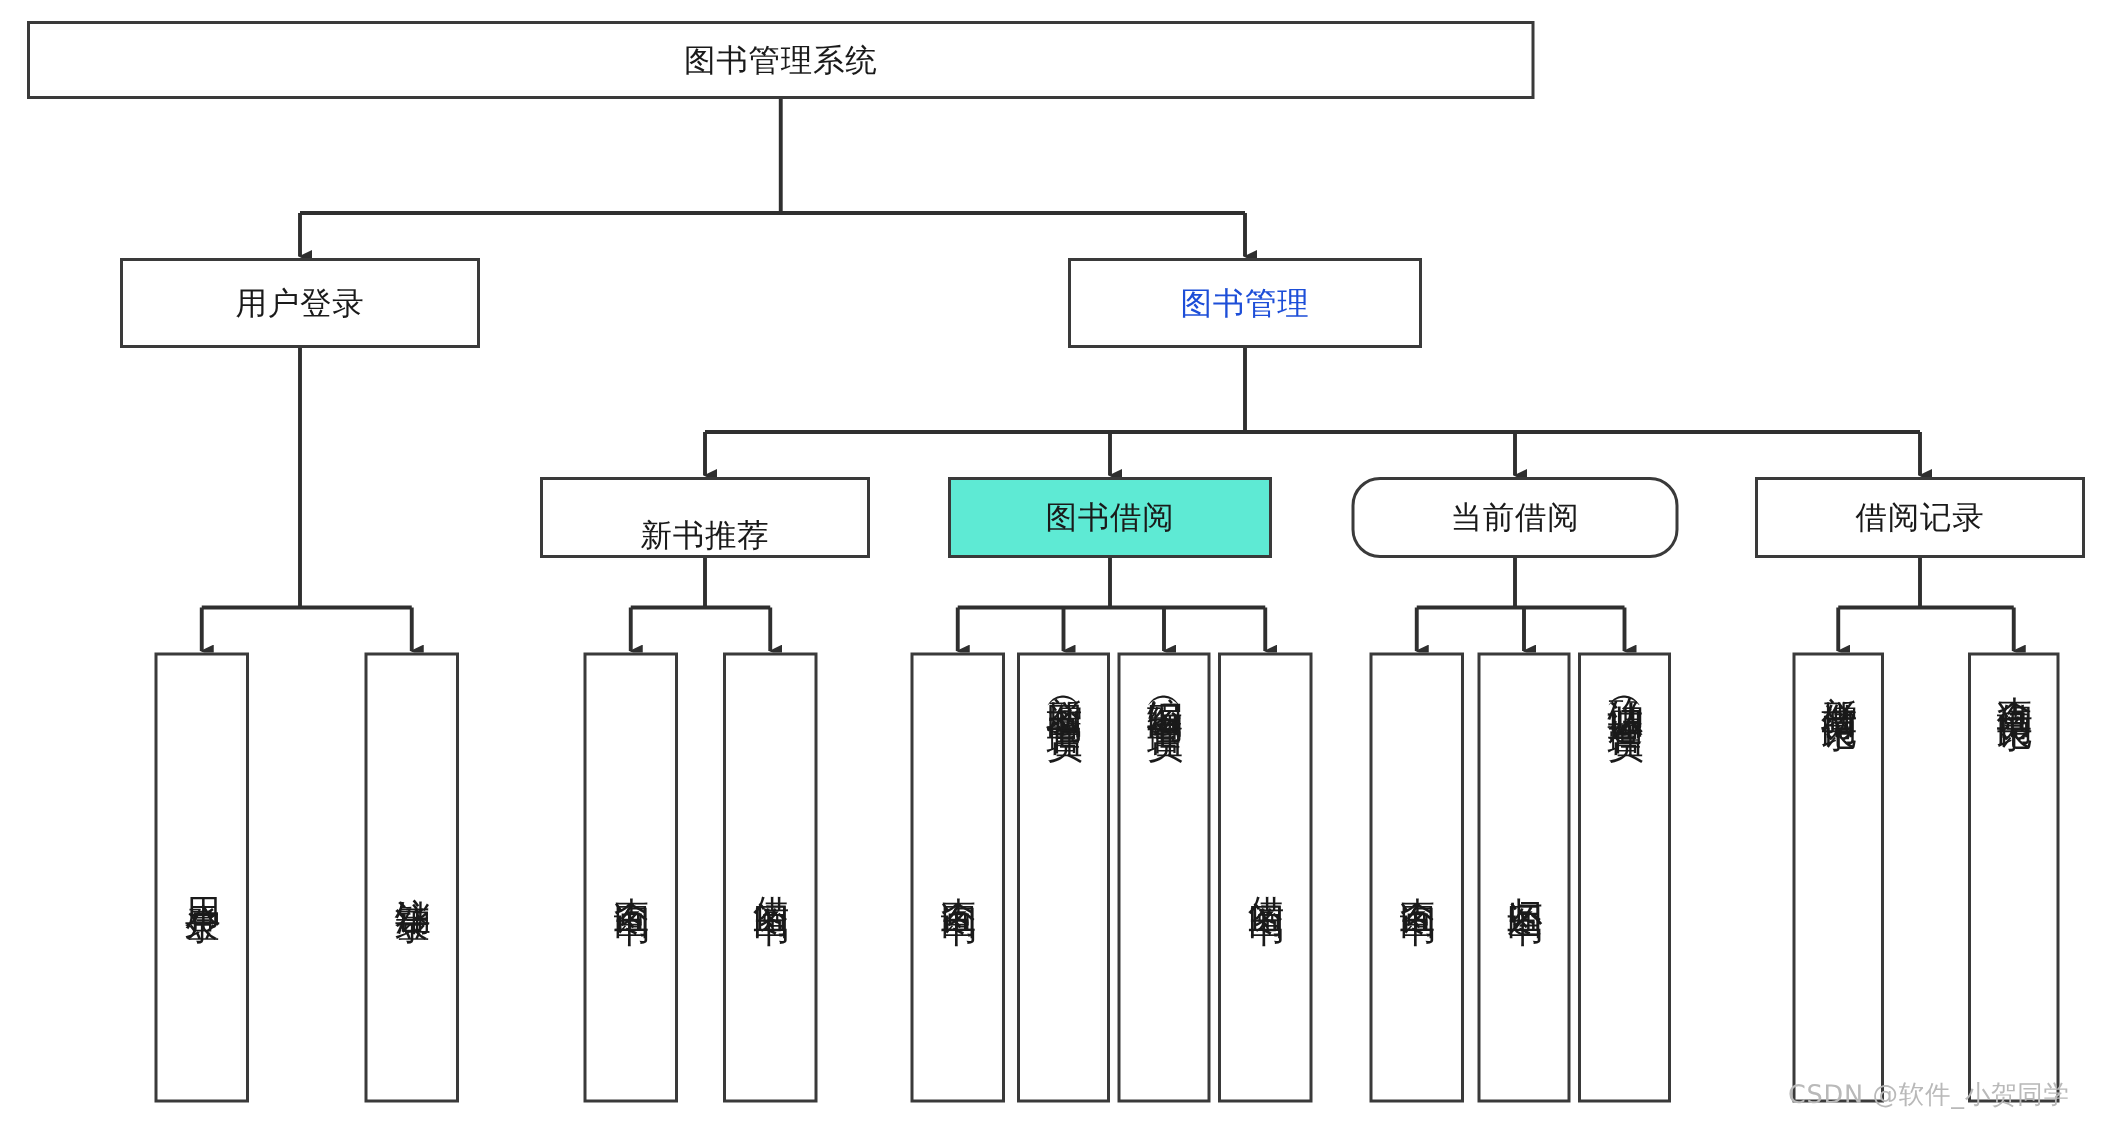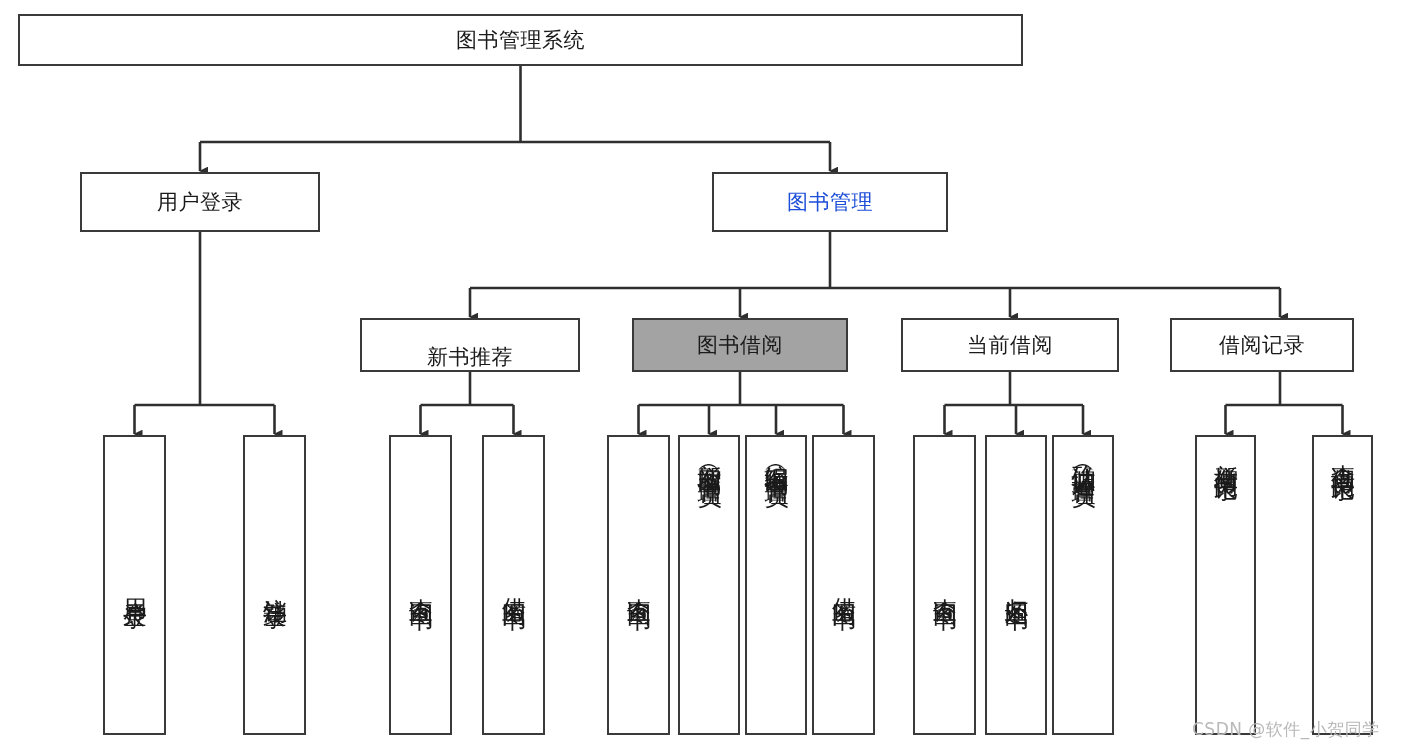--- a/index.html
+++ b/index.html
@@ -124,27 +124,27 @@
       </div>
       <div class="node horiz" style="left: 80px; top: 172px; width: 240px; height: 60px; border-color: rgb(58, 58, 58); background: rgb(255, 255, 255); color: rgb(26, 26, 26);">
         <span class="label">用户登录</span>
       </div>
       <div class="node horiz" style="left: 712px; top: 172px; width: 236px; height: 60px; border-color: rgb(58, 58, 58); background: rgb(255, 255, 255); color: #1d4ed8;">
         <span class="label">图书管理</span>
       </div>
       <div class="node horiz" style="left: 360px; top: 318px; width: 220px; height: 54px; border-color: rgb(58, 58, 58); background: rgb(255, 255, 255); color: rgb(26, 26, 26); align-items: flex-end;">
         <span class="label">新书推荐</span>
       </div>
-      <div class="node horiz" style="left: 632px; top: 318px; width: 216px; height: 54px; border-color: rgb(58, 58, 58); background: #a3a3a3; color: rgb(26, 26, 26);">
+      <div class="node horiz" style="left: 632px; top: 318px; width: 216px; height: 54px; border-color: rgb(58, 58, 58); background: #5eead4; color: rgb(26, 26, 26);">
         <span class="label">图书借阅</span>
       </div>
-      <div class="node horiz" style="left: 901px; top: 318px; width: 218px; height: 54px; border-color: rgb(58, 58, 58); background: rgb(255, 255, 255); color: rgb(26, 26, 26);">
+      <div class="node horiz" style="left: 901px; top: 318px; width: 218px; height: 54px; border-color: rgb(58, 58, 58); background: rgb(255, 255, 255); color: rgb(26, 26, 26); border-radius: 19px;">
         <span class="label">当前借阅</span>
       </div>
-      <div class="node horiz" style="left: 1170px; top: 318px; width: 184px; height: 54px; border-color: rgb(58, 58, 58); background: rgb(255, 255, 255); color: rgb(26, 26, 26);">
+      <div class="node horiz" style="left: 1170px; top: 318px; width: 220px; height: 54px; border-color: rgb(58, 58, 58); background: rgb(255, 255, 255); color: rgb(26, 26, 26);">
         <span class="label">借阅记录</span>
       </div>
       <div class="node vert centered" style="left: 103px; top: 435px; width: 63px; height: 300px; border-color: rgb(58, 58, 58); background: rgb(255, 255, 255); color: rgb(26, 26, 26);">
         <span class="label">用户登录</span>
       </div>
       <div class="node vert centered" style="left: 243px; top: 435px; width: 63px; height: 300px; border-color: rgb(58, 58, 58); background: rgb(255, 255, 255); color: rgb(26, 26, 26);">
         <span class="label">注销登录</span>
       </div>
       <div class="node vert centered" style="left: 389px; top: 435px; width: 63px; height: 300px; border-color: rgb(58, 58, 58); background: rgb(255, 255, 255); color: rgb(26, 26, 26);">
         <span class="label">查询图书</span>

